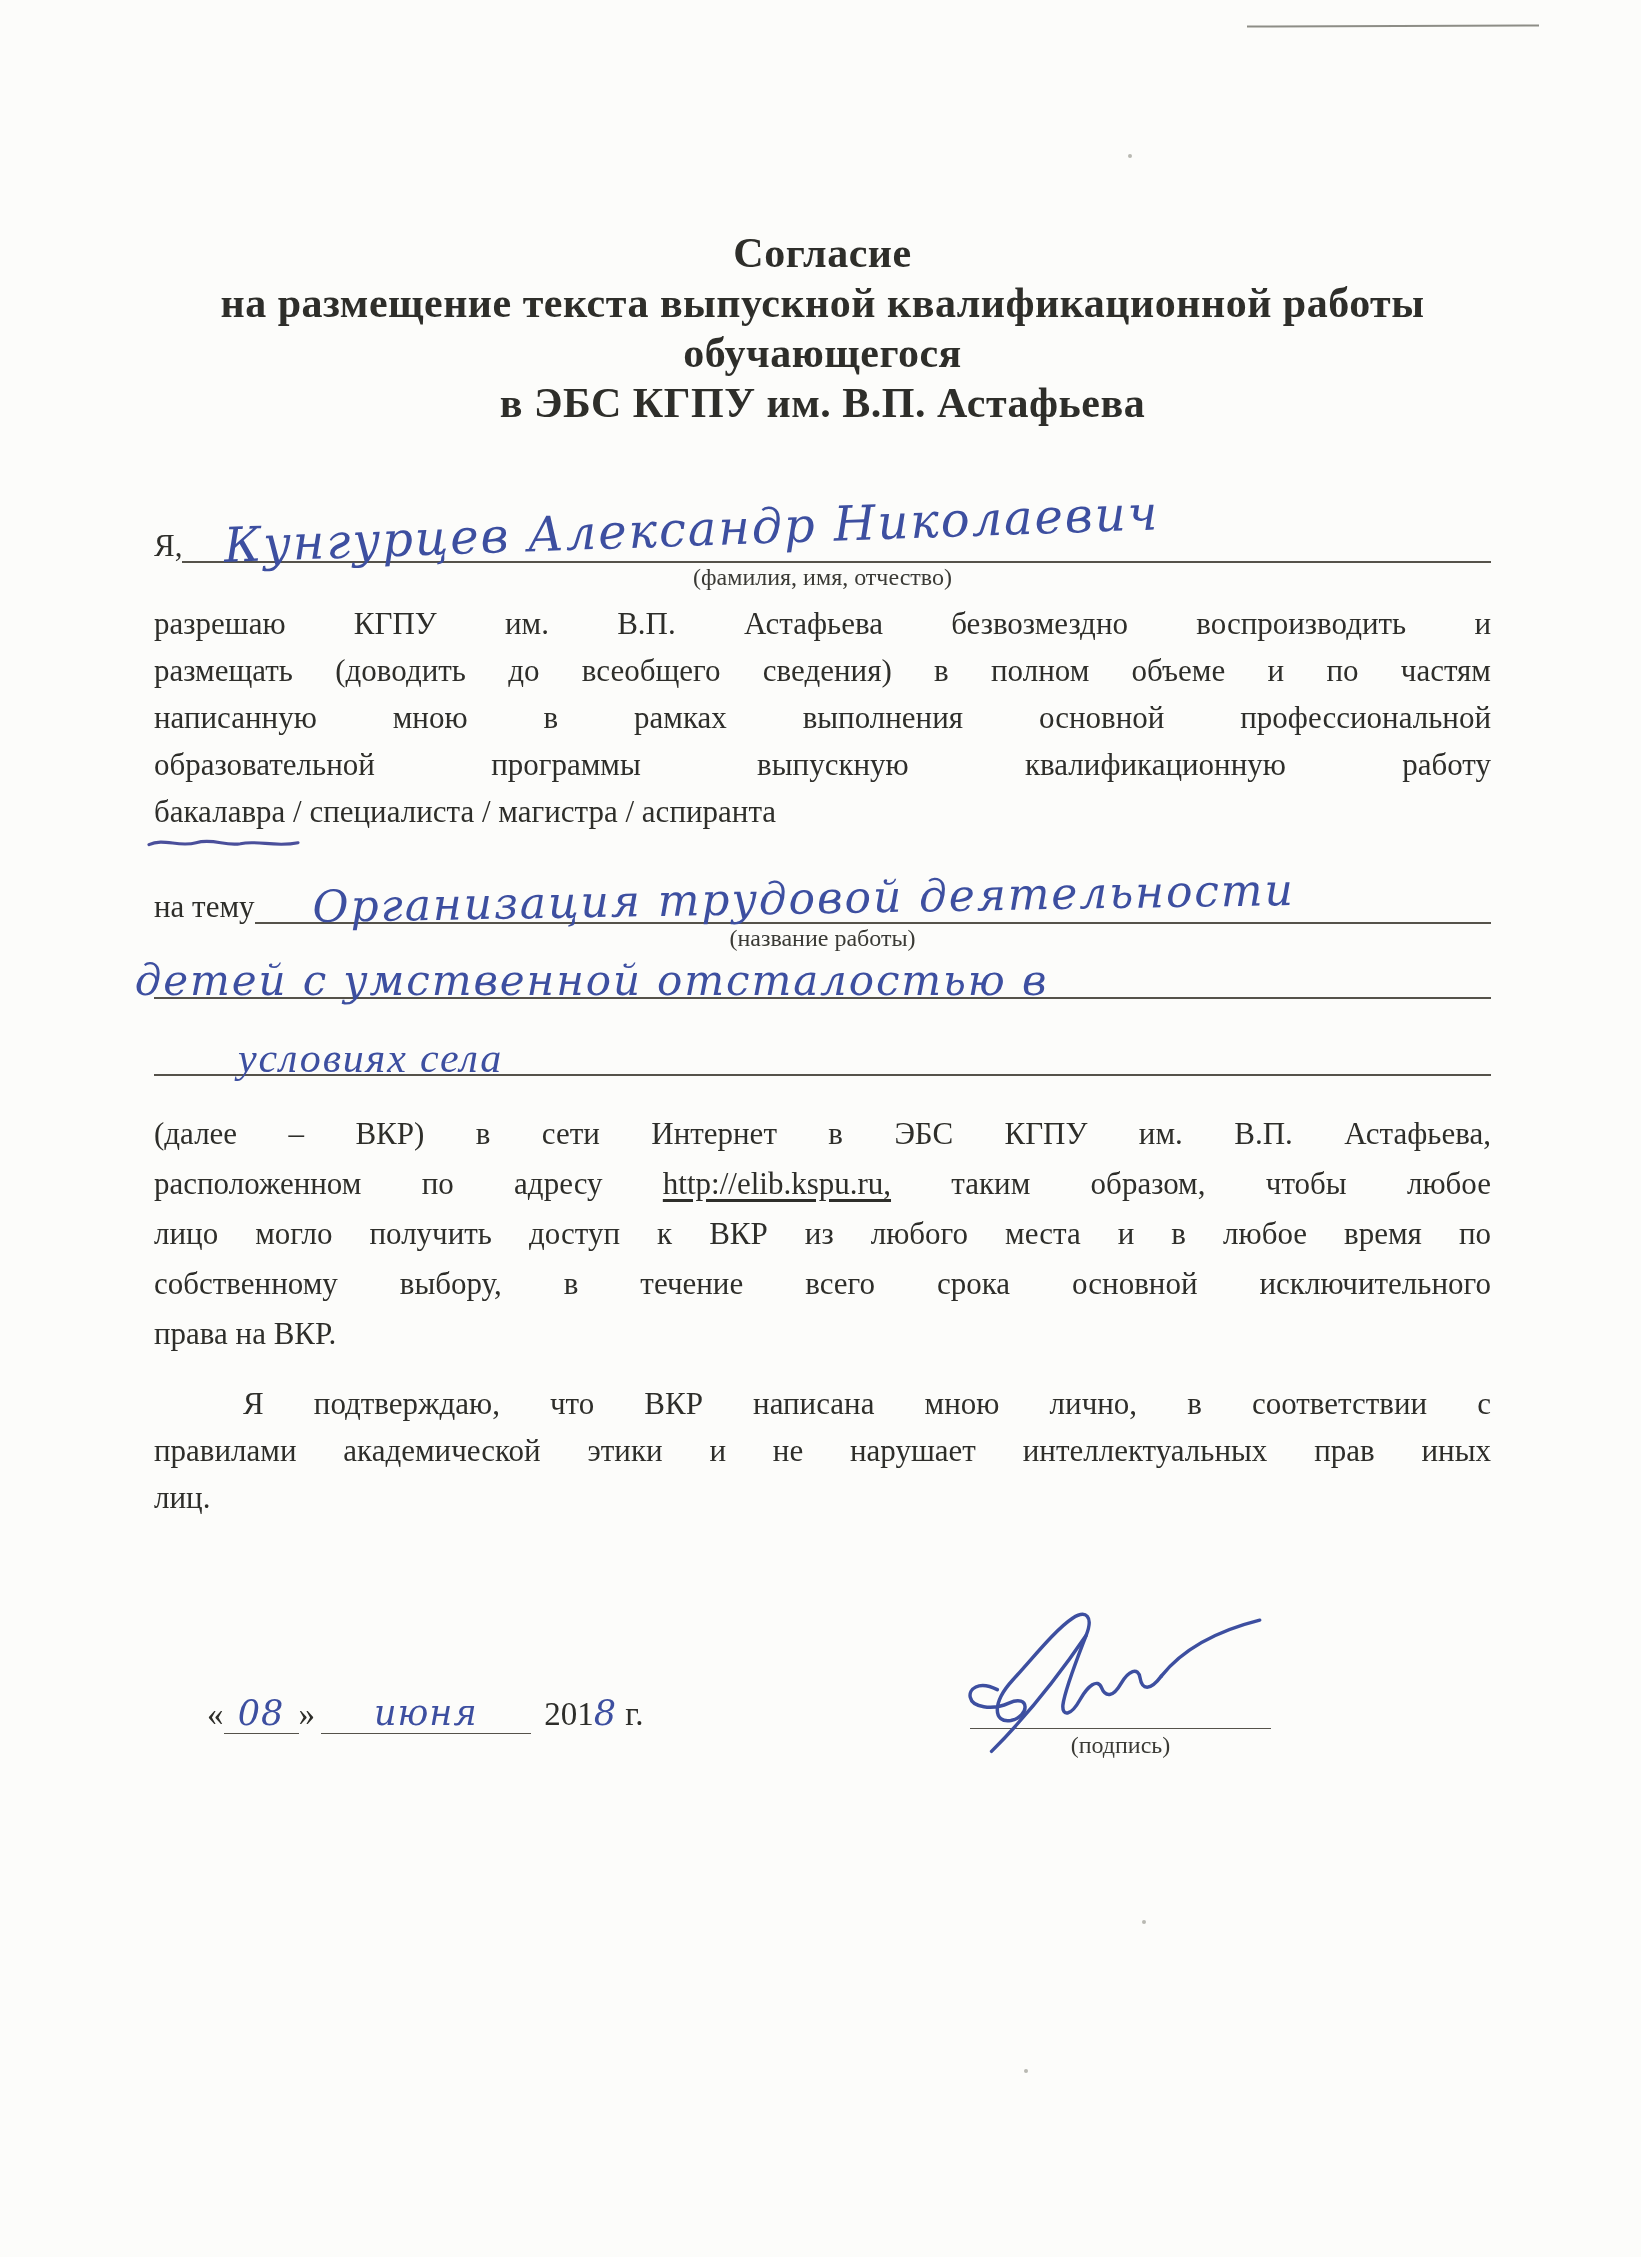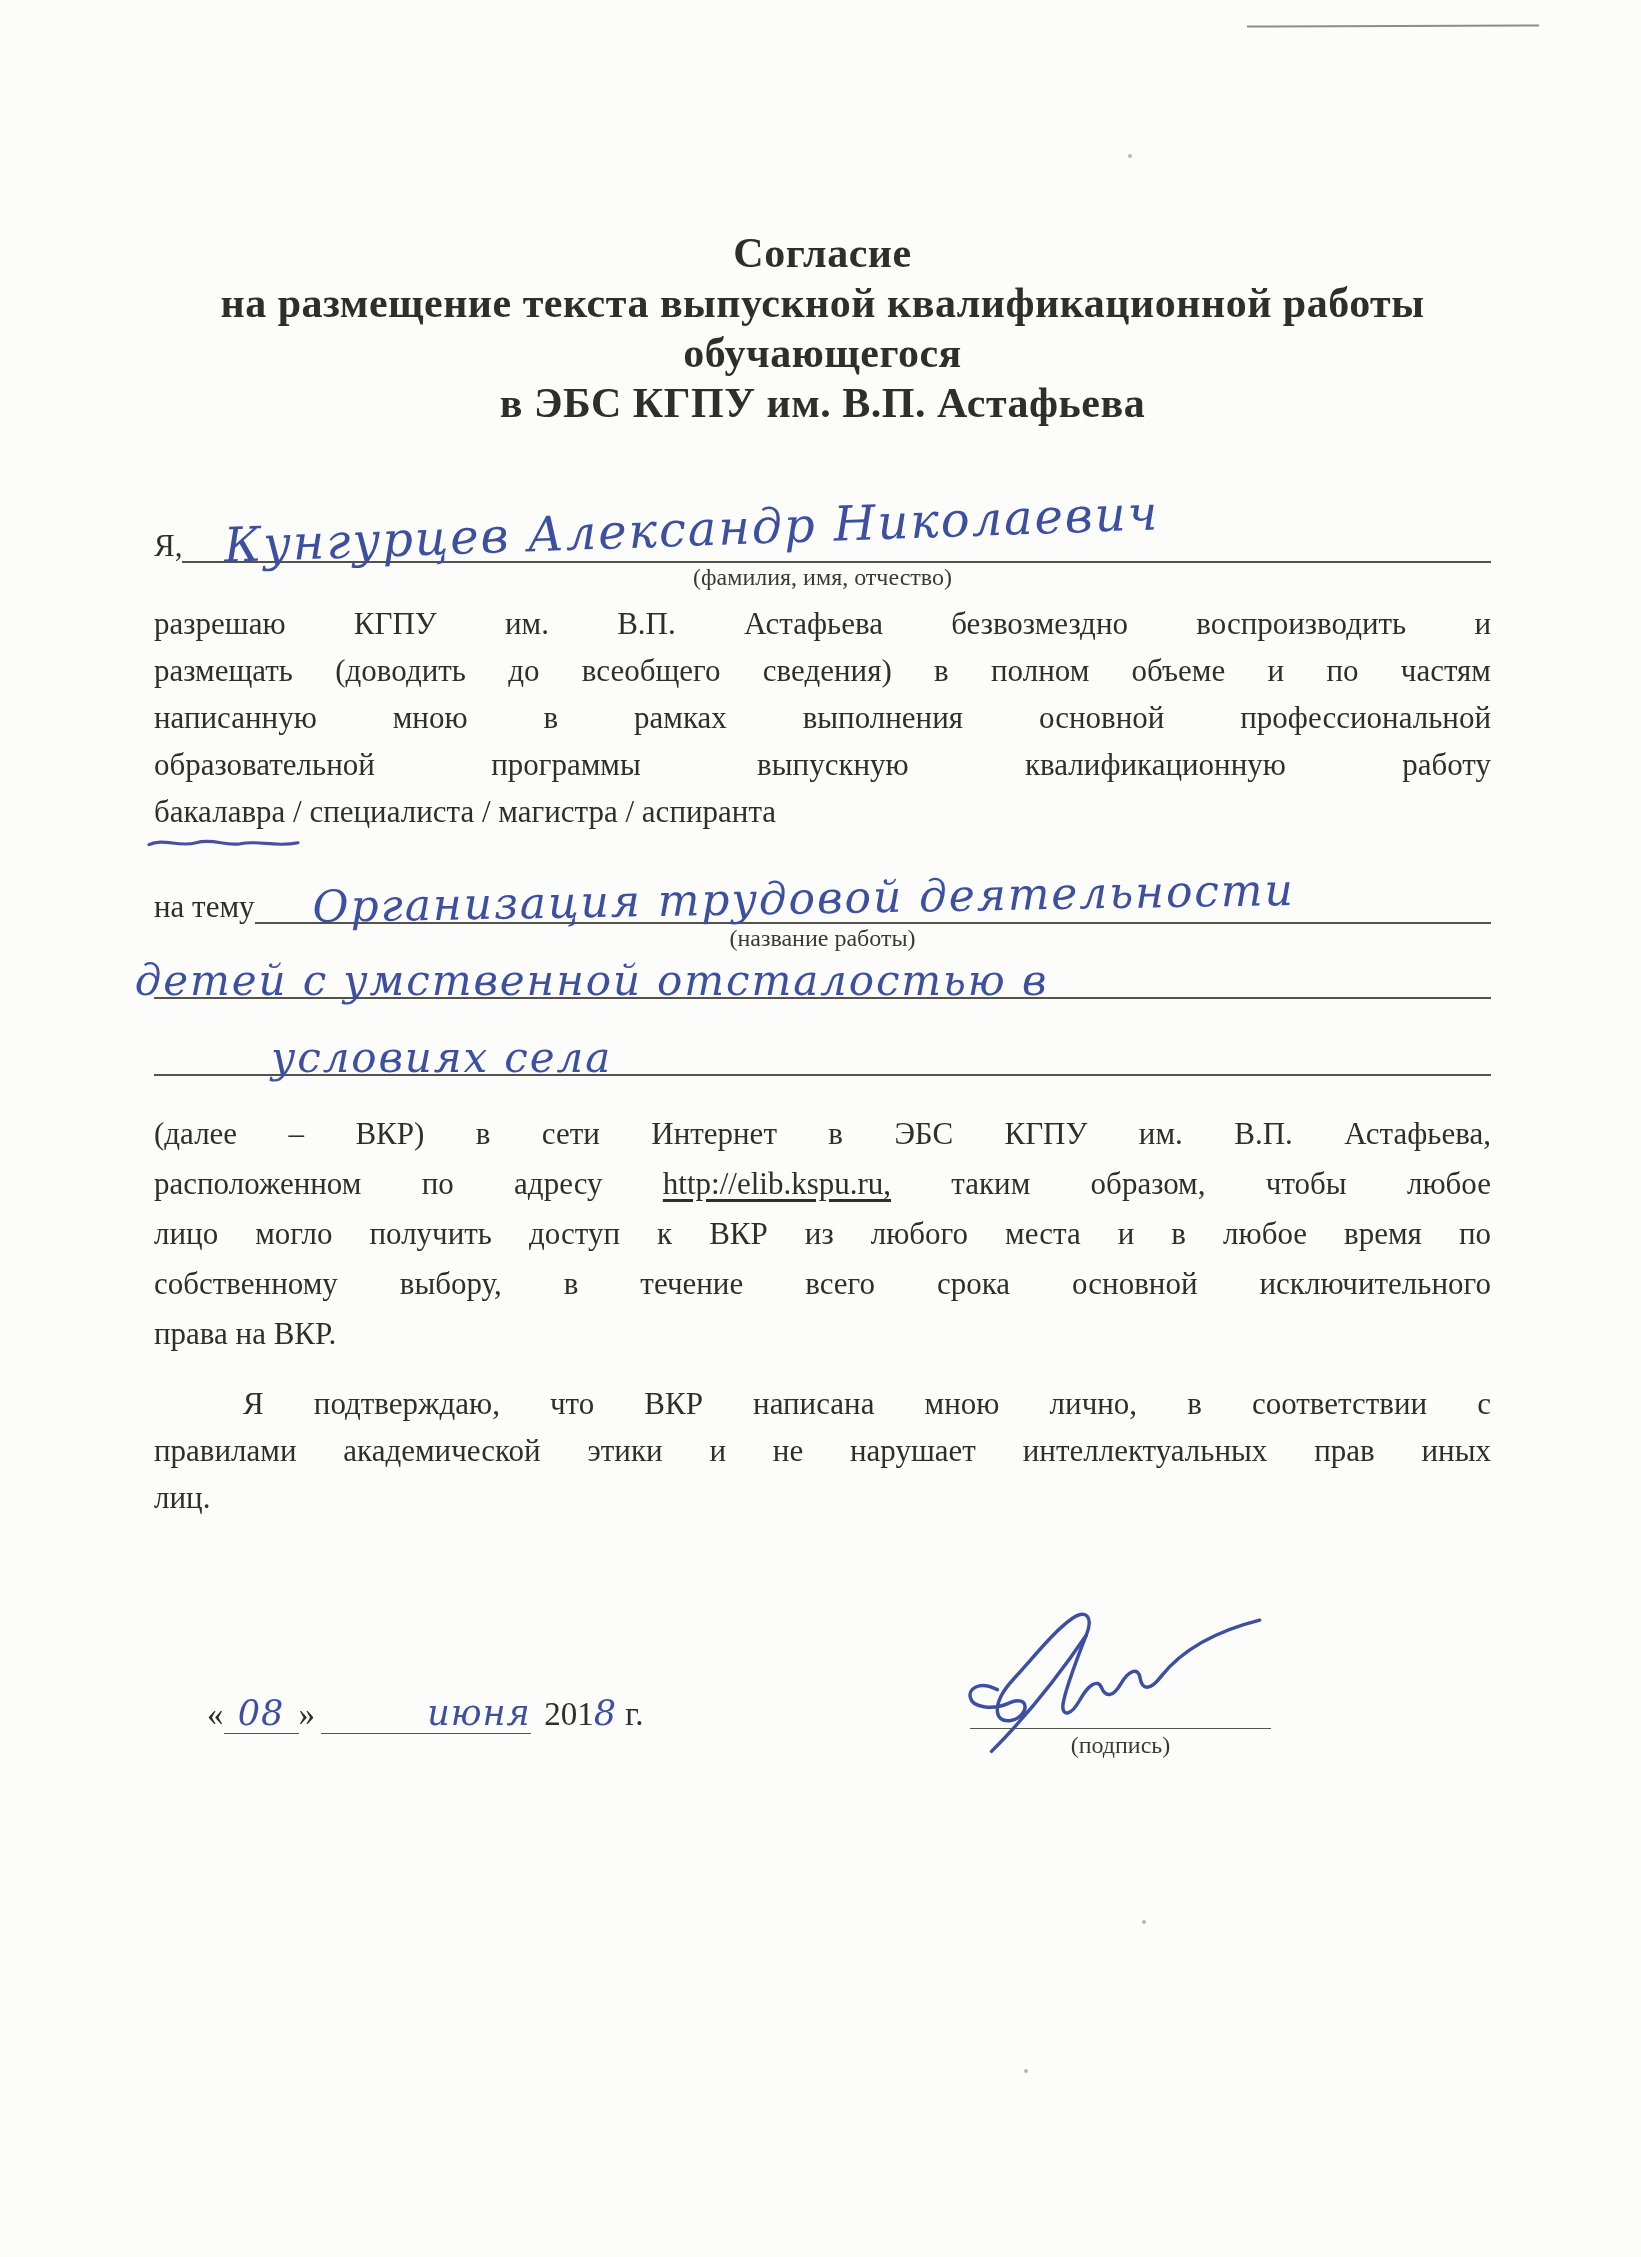--- a/index.html
+++ b/index.html
@@ -56,36 +56,36 @@
   
   .theme-row{display:flex;align-items:flex-end;margin-top:33px;height:56px;}
   .theme-label{font-size:31px;line-height:35px;flex:0 0 auto;}
   .hw-theme{position:absolute;left:58px;bottom:-9.7px;font-size:44px;transform:rotate(-1deg);transform-origin:left bottom;}
 
   .hwline{position:relative;border-bottom:2.9px solid var(--line);height:48px;margin-top:0;}
   .hwline .hw{position:absolute;bottom:-7.7px;font-size:42px;}
   .hwline.second{margin-top:-3.9px;}
   .hwline.second .hw{left:-19.3px;}
   .hwline.third{margin-top:27px;}
-  .hwline.third .hw{left:117px;}
+  .hwline.third .hw{left:84px;font-family:Liberation Serif, serif;}
 
   
   .terms{margin-top:33px;}
   .terms .line{line-height:50px;}
   .printed-link{text-decoration:underline;text-underline-offset:4.8px;}
 
   
   .confirm{margin-top:21px;}
   .indent{text-indent:89px;}
 
   
   .footer-row{display:flex;align-items:flex-start;margin-top:118px;}
   .date-block{margin-left:53px;padding-top:54px;font-size:33px;white-space:nowrap;}
   .day-slot{display:inline-block;width:75px;border-bottom:1.9px solid var(--line);text-align:center;}
-  .month-slot{display:inline-block;width:210px;border-bottom:1.9px solid var(--line);text-align:right;margin-left:5.8px;margin-right:13.5px;}
+  .month-slot{display:inline-block;width:210px;border-bottom:1.9px solid var(--line);text-align:center;margin-left:5.8px;margin-right:13.5px;}
   .hw-inline{font-size:35px;letter-spacing:1px;}
   .sig-block{margin-left:auto;margin-right:220px;width:301px;flex:0 0 auto;}
   .sig-line{position:relative;height:89px;border-bottom:1.9px solid var(--line);}
   .sig-svg{position:absolute;left:-29px;bottom:-33px;}
   .sig-caption{margin-top:1.9px;text-align:center;}
 
   .spec{position:absolute;width:3.9px;height:3.9px;border-radius:50%;background:#b9b9b2;}
 </style>
 </head>
 <body>

